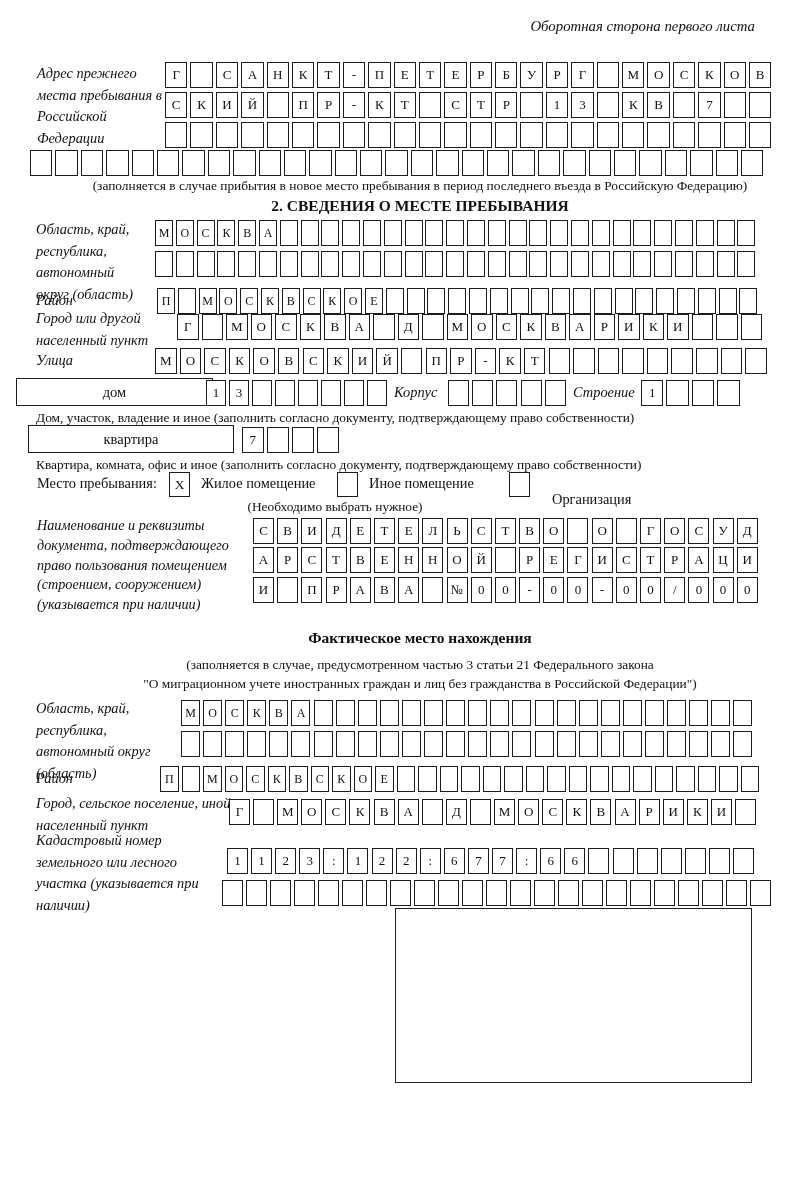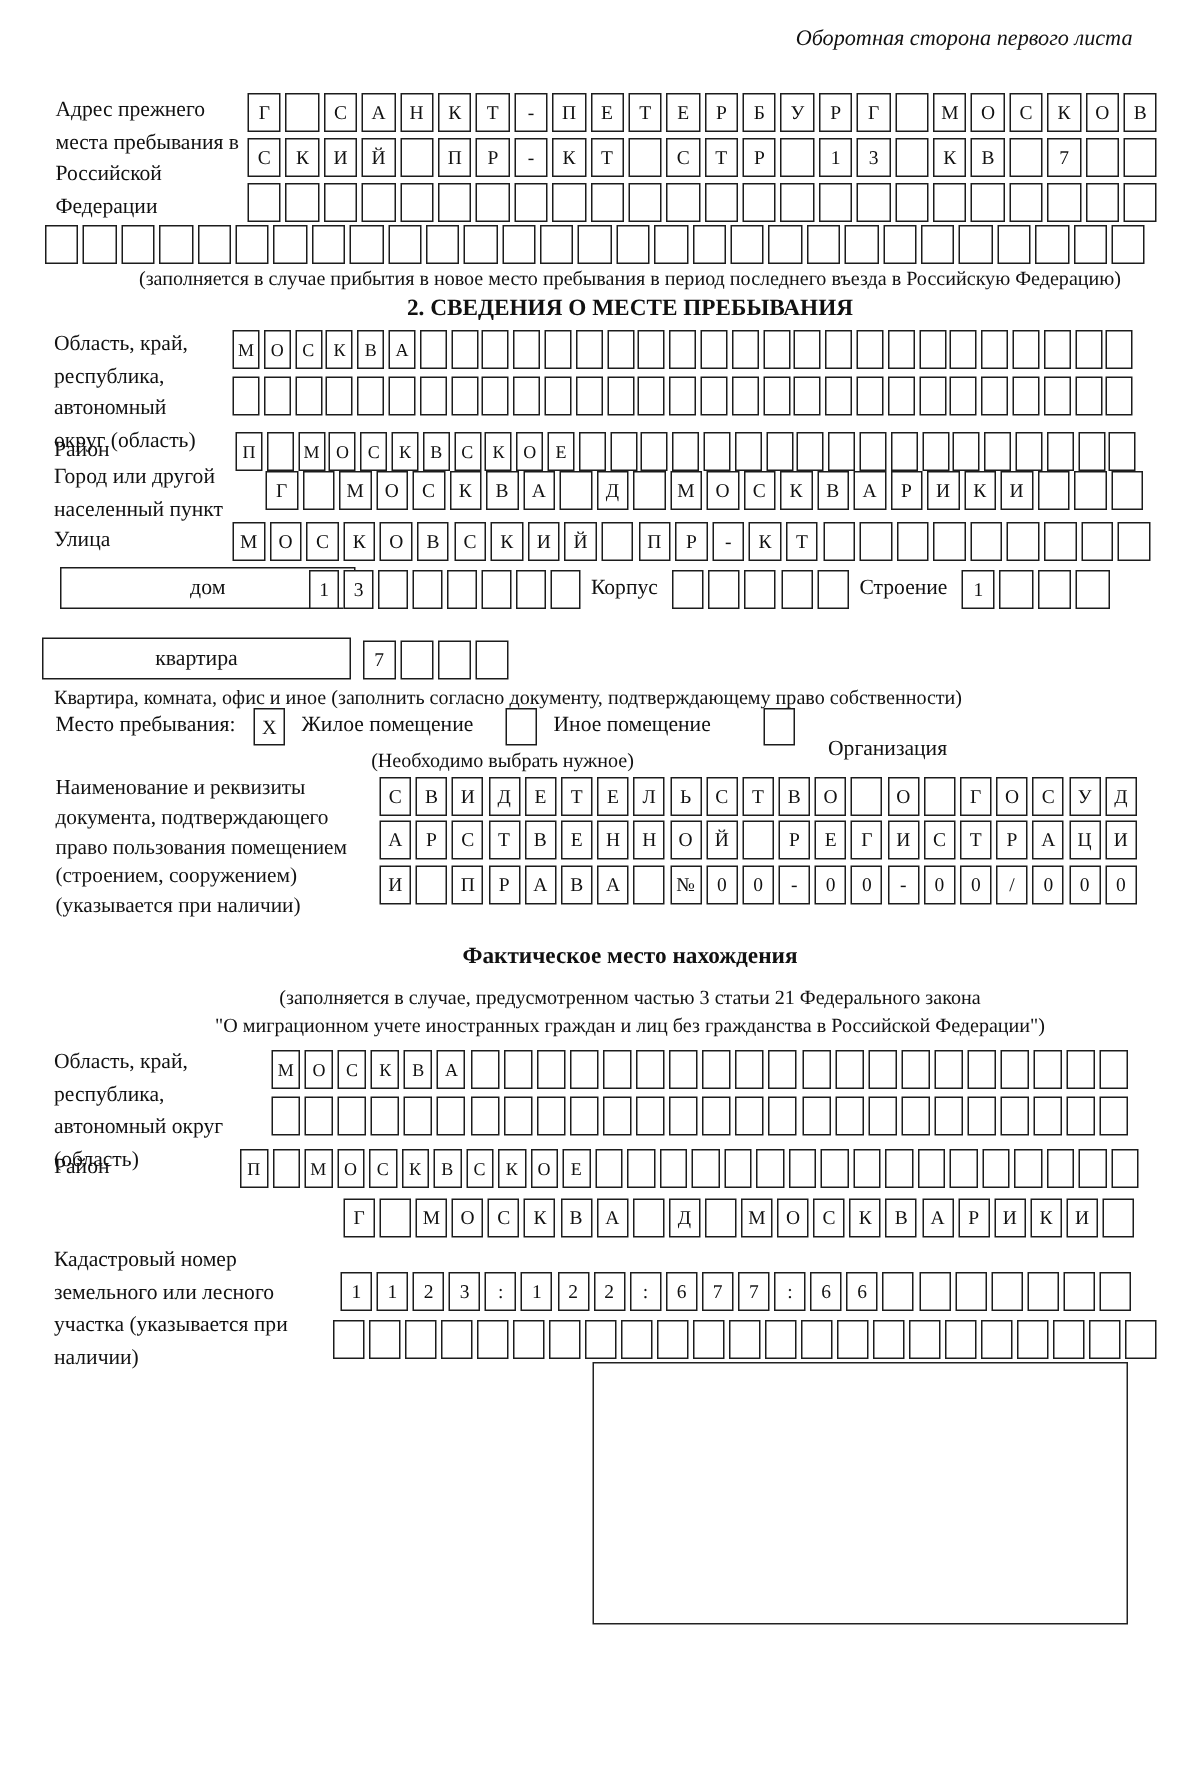--- a/index.html
+++ b/index.html
@@ -6,21 +6,21 @@
   .page{
     position:relative;
     width:800px;height:1180px;
     margin:0 auto;
     background:#ffffff;
     font-family:"Liberation Serif","DejaVu Serif",serif;
     color:#111;
     overflow:hidden;
   }
   .abs{position:absolute;}
-  .lbl{font-size:14.4px;line-height:21.5px;}
+  .lbl{font-size:14.4px;line-height:21.5px;font-style:italic;}
   .note{font-size:13.4px;line-height:18px;}
   .center{left:0;width:800px;text-align:center;margin-left:20px;}
   .title{font-weight:bold;font-size:15.5px;}
   .grid{display:flex;column-gap:var(--cg,3px);}
   .grid .cell{
     box-sizing:border-box;
     width:var(--cw,22px);height:26px;
     border:1.6px solid #1c1c1c;
     display:flex;align-items:center;justify-content:center;
     font-size:var(--cf,13px);
@@ -306,21 +306,21 @@
       <div class="cell"></div>
       <div class="cell"></div>
       <div class="cell"></div>
       <div class="cell"></div>
       <div class="cell"></div>
       <div class="cell"></div>
       <div class="cell"></div>
       <div class="cell"></div>
     </div>
 
-  <div class="abs bigbox" style="left:40px;top:378px;width:197px;height:28px;">дом</div>
+  <div class="abs bigbox" style="left:16px;top:378px;width:197px;height:28px;">дом</div>
   <div class="abs grid" style="left:206px;top:380px;--cw:20px;--cg:3px;">
       <div class="cell">1</div>
       <div class="cell">3</div>
       <div class="cell"></div>
       <div class="cell"></div>
       <div class="cell"></div>
       <div class="cell"></div>
       <div class="cell"></div>
       <div class="cell"></div>
     </div>
@@ -332,20 +332,21 @@
       <div class="cell"></div>
       <div class="cell"></div>
     </div>
   <div class="abs lbl" style="left:573px;top:382px;">Строение</div>
   <div class="abs grid" style="left:641px;top:380px;--cw:22.4px;--cg:3px;">
       <div class="cell">1</div>
       <div class="cell"></div>
       <div class="cell"></div>
       <div class="cell"></div>
     </div>
+  <div class="abs note" style="left:36px;top:409px;">Дом, участок, владение и иное (заполнить согласно документу, подтверждающему право собственности)</div>
 
   <div class="abs bigbox" style="left:28px;top:425px;width:206px;height:28px;">квартира</div>
   <div class="abs grid" style="left:242px;top:427px;--cw:21.5px;--cg:3.5px;">
       <div class="cell">7</div>
       <div class="cell"></div>
       <div class="cell"></div>
       <div class="cell"></div>
     </div>
   <div class="abs note" style="left:36px;top:456px;">Квартира, комната, офис и иное (заполнить согласно документу, подтверждающему право собственности)</div>
 
@@ -516,20 +517,21 @@
       <div class="cell"></div>
       <div class="cell"></div>
       <div class="cell"></div>
       <div class="cell"></div>
       <div class="cell"></div>
       <div class="cell"></div>
       <div class="cell"></div>
       <div class="cell"></div>
     </div>
 
+  <div class="abs lbl" style="left:36px;top:793px;width:195px;">Город, сельское поселение, иной населенный пункт</div>
   <div class="abs grid" style="left:229px;top:799px;--cw:21px;--cg:3.1px;">
       <div class="cell">Г</div>
       <div class="cell"></div>
       <div class="cell">М</div>
       <div class="cell">О</div>
       <div class="cell">С</div>
       <div class="cell">К</div>
       <div class="cell">В</div>
       <div class="cell">А</div>
       <div class="cell"></div>

